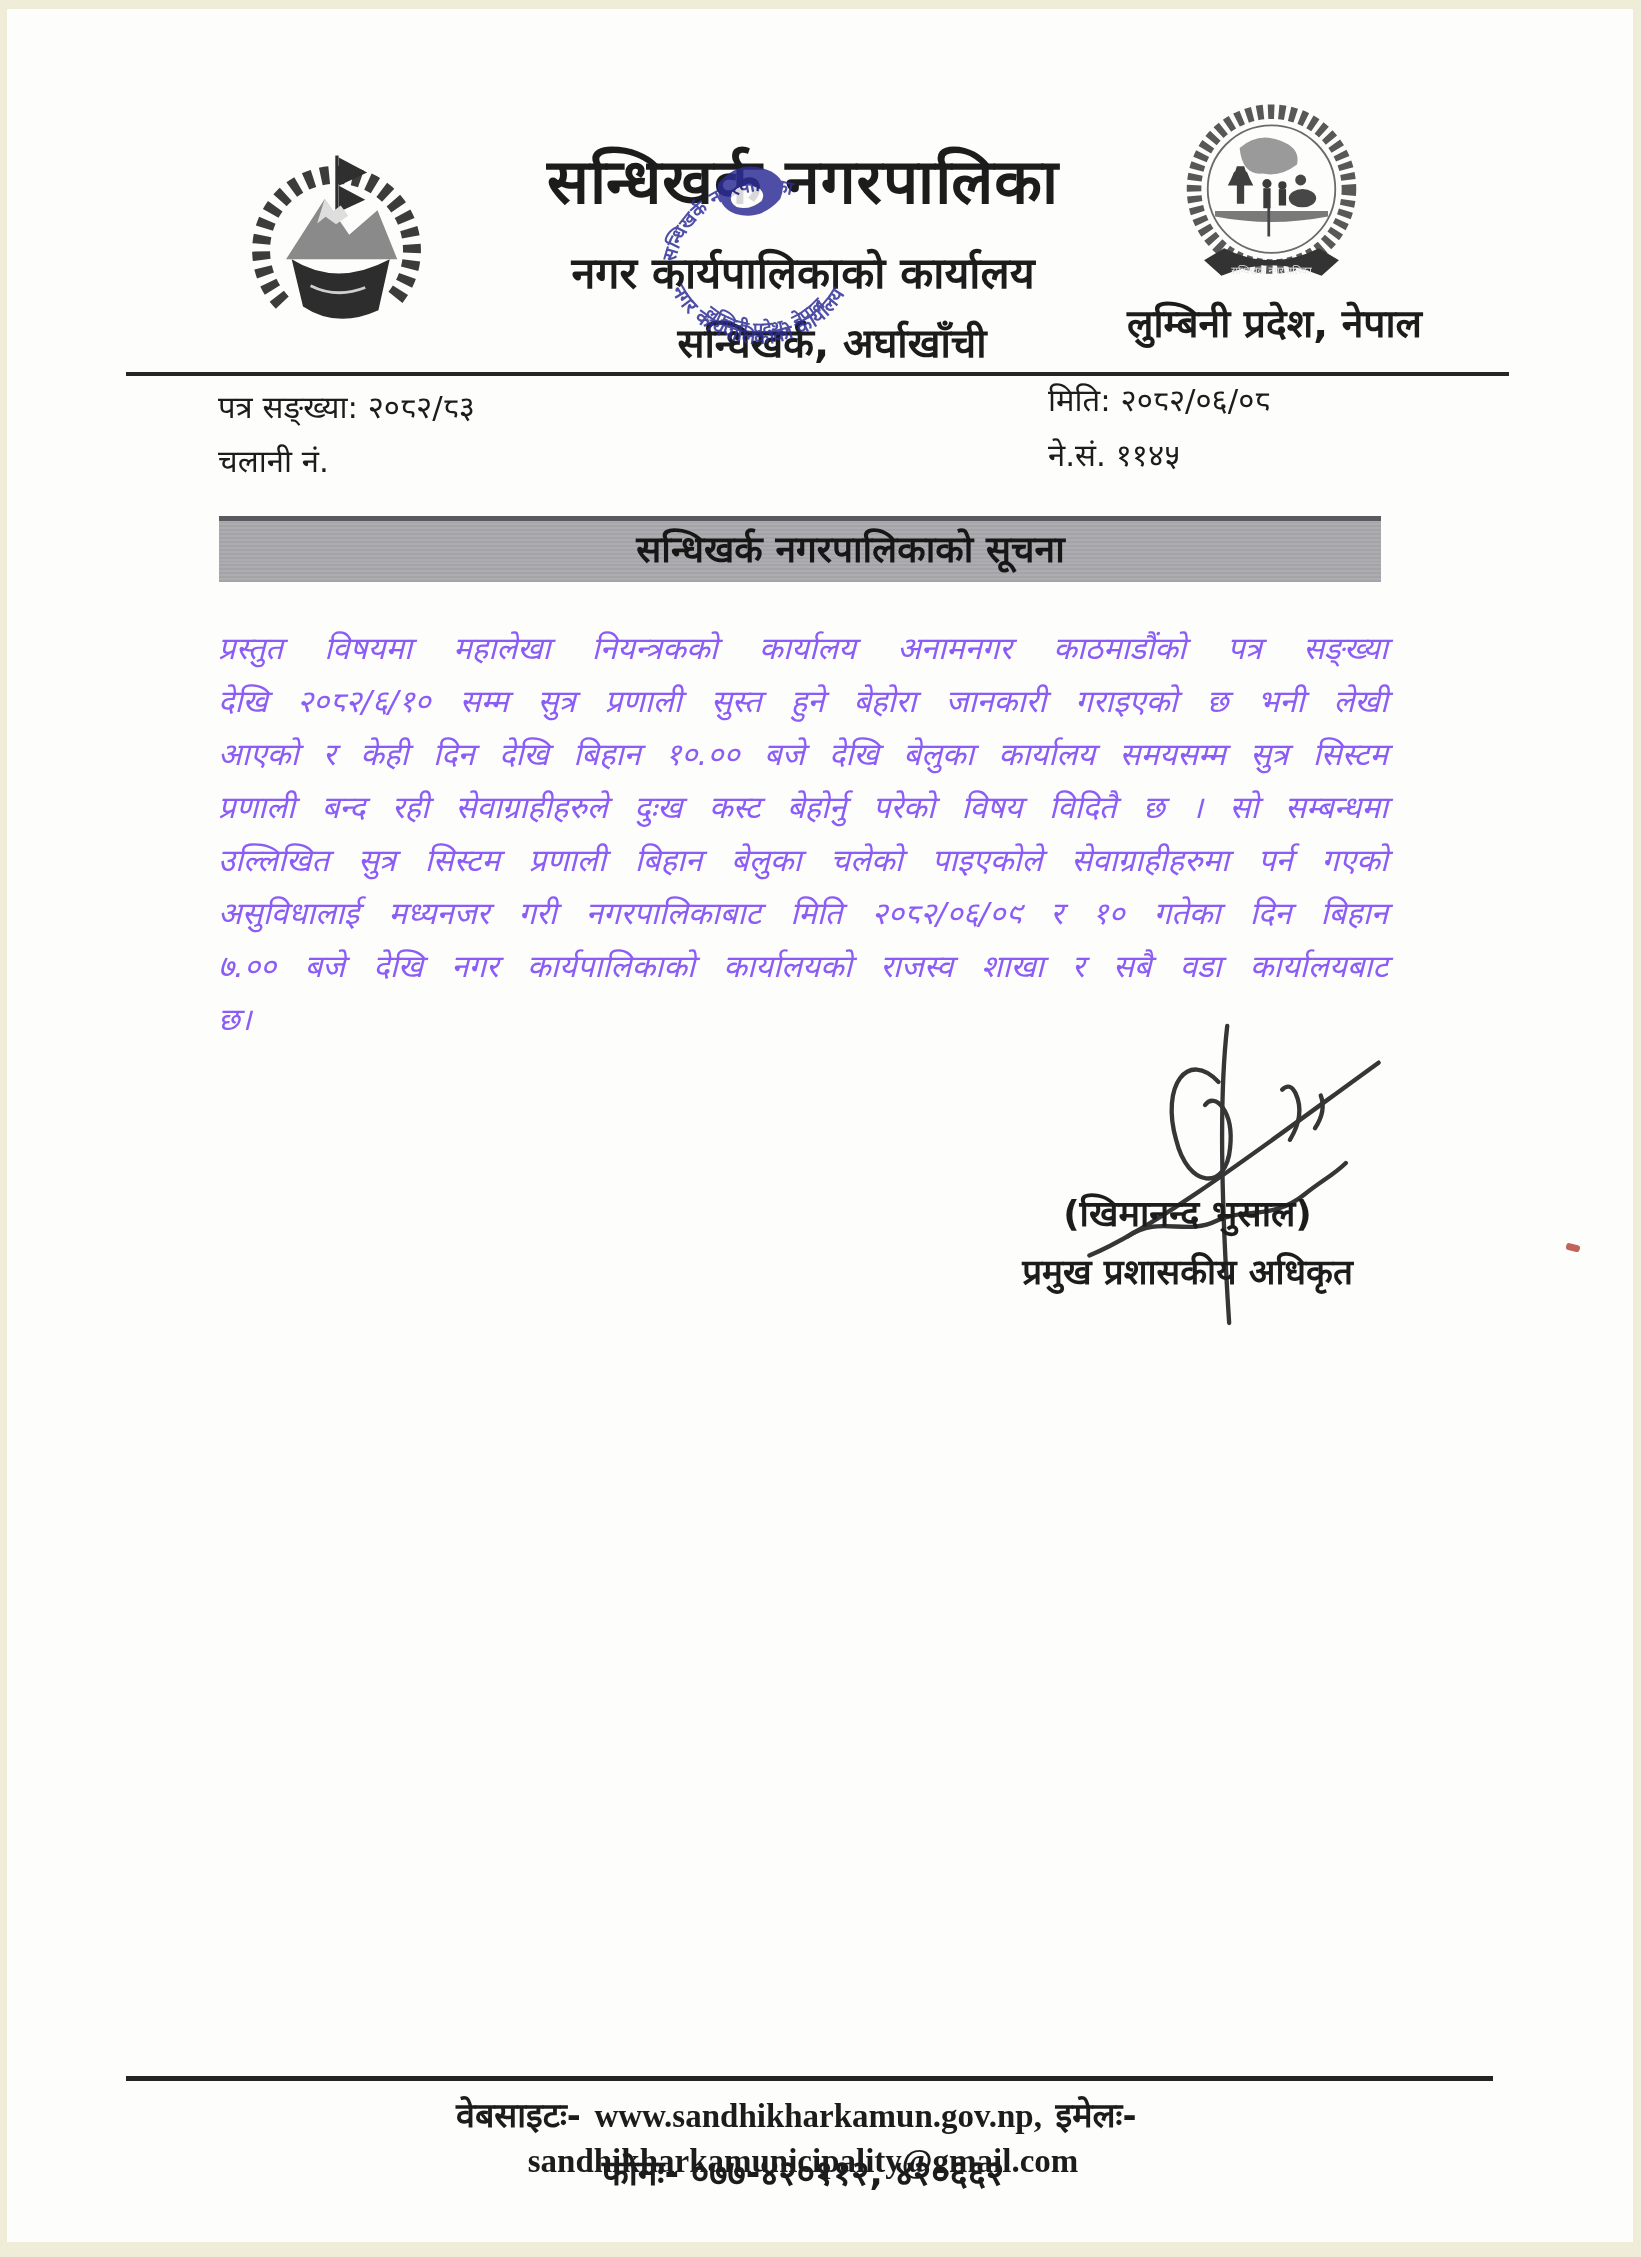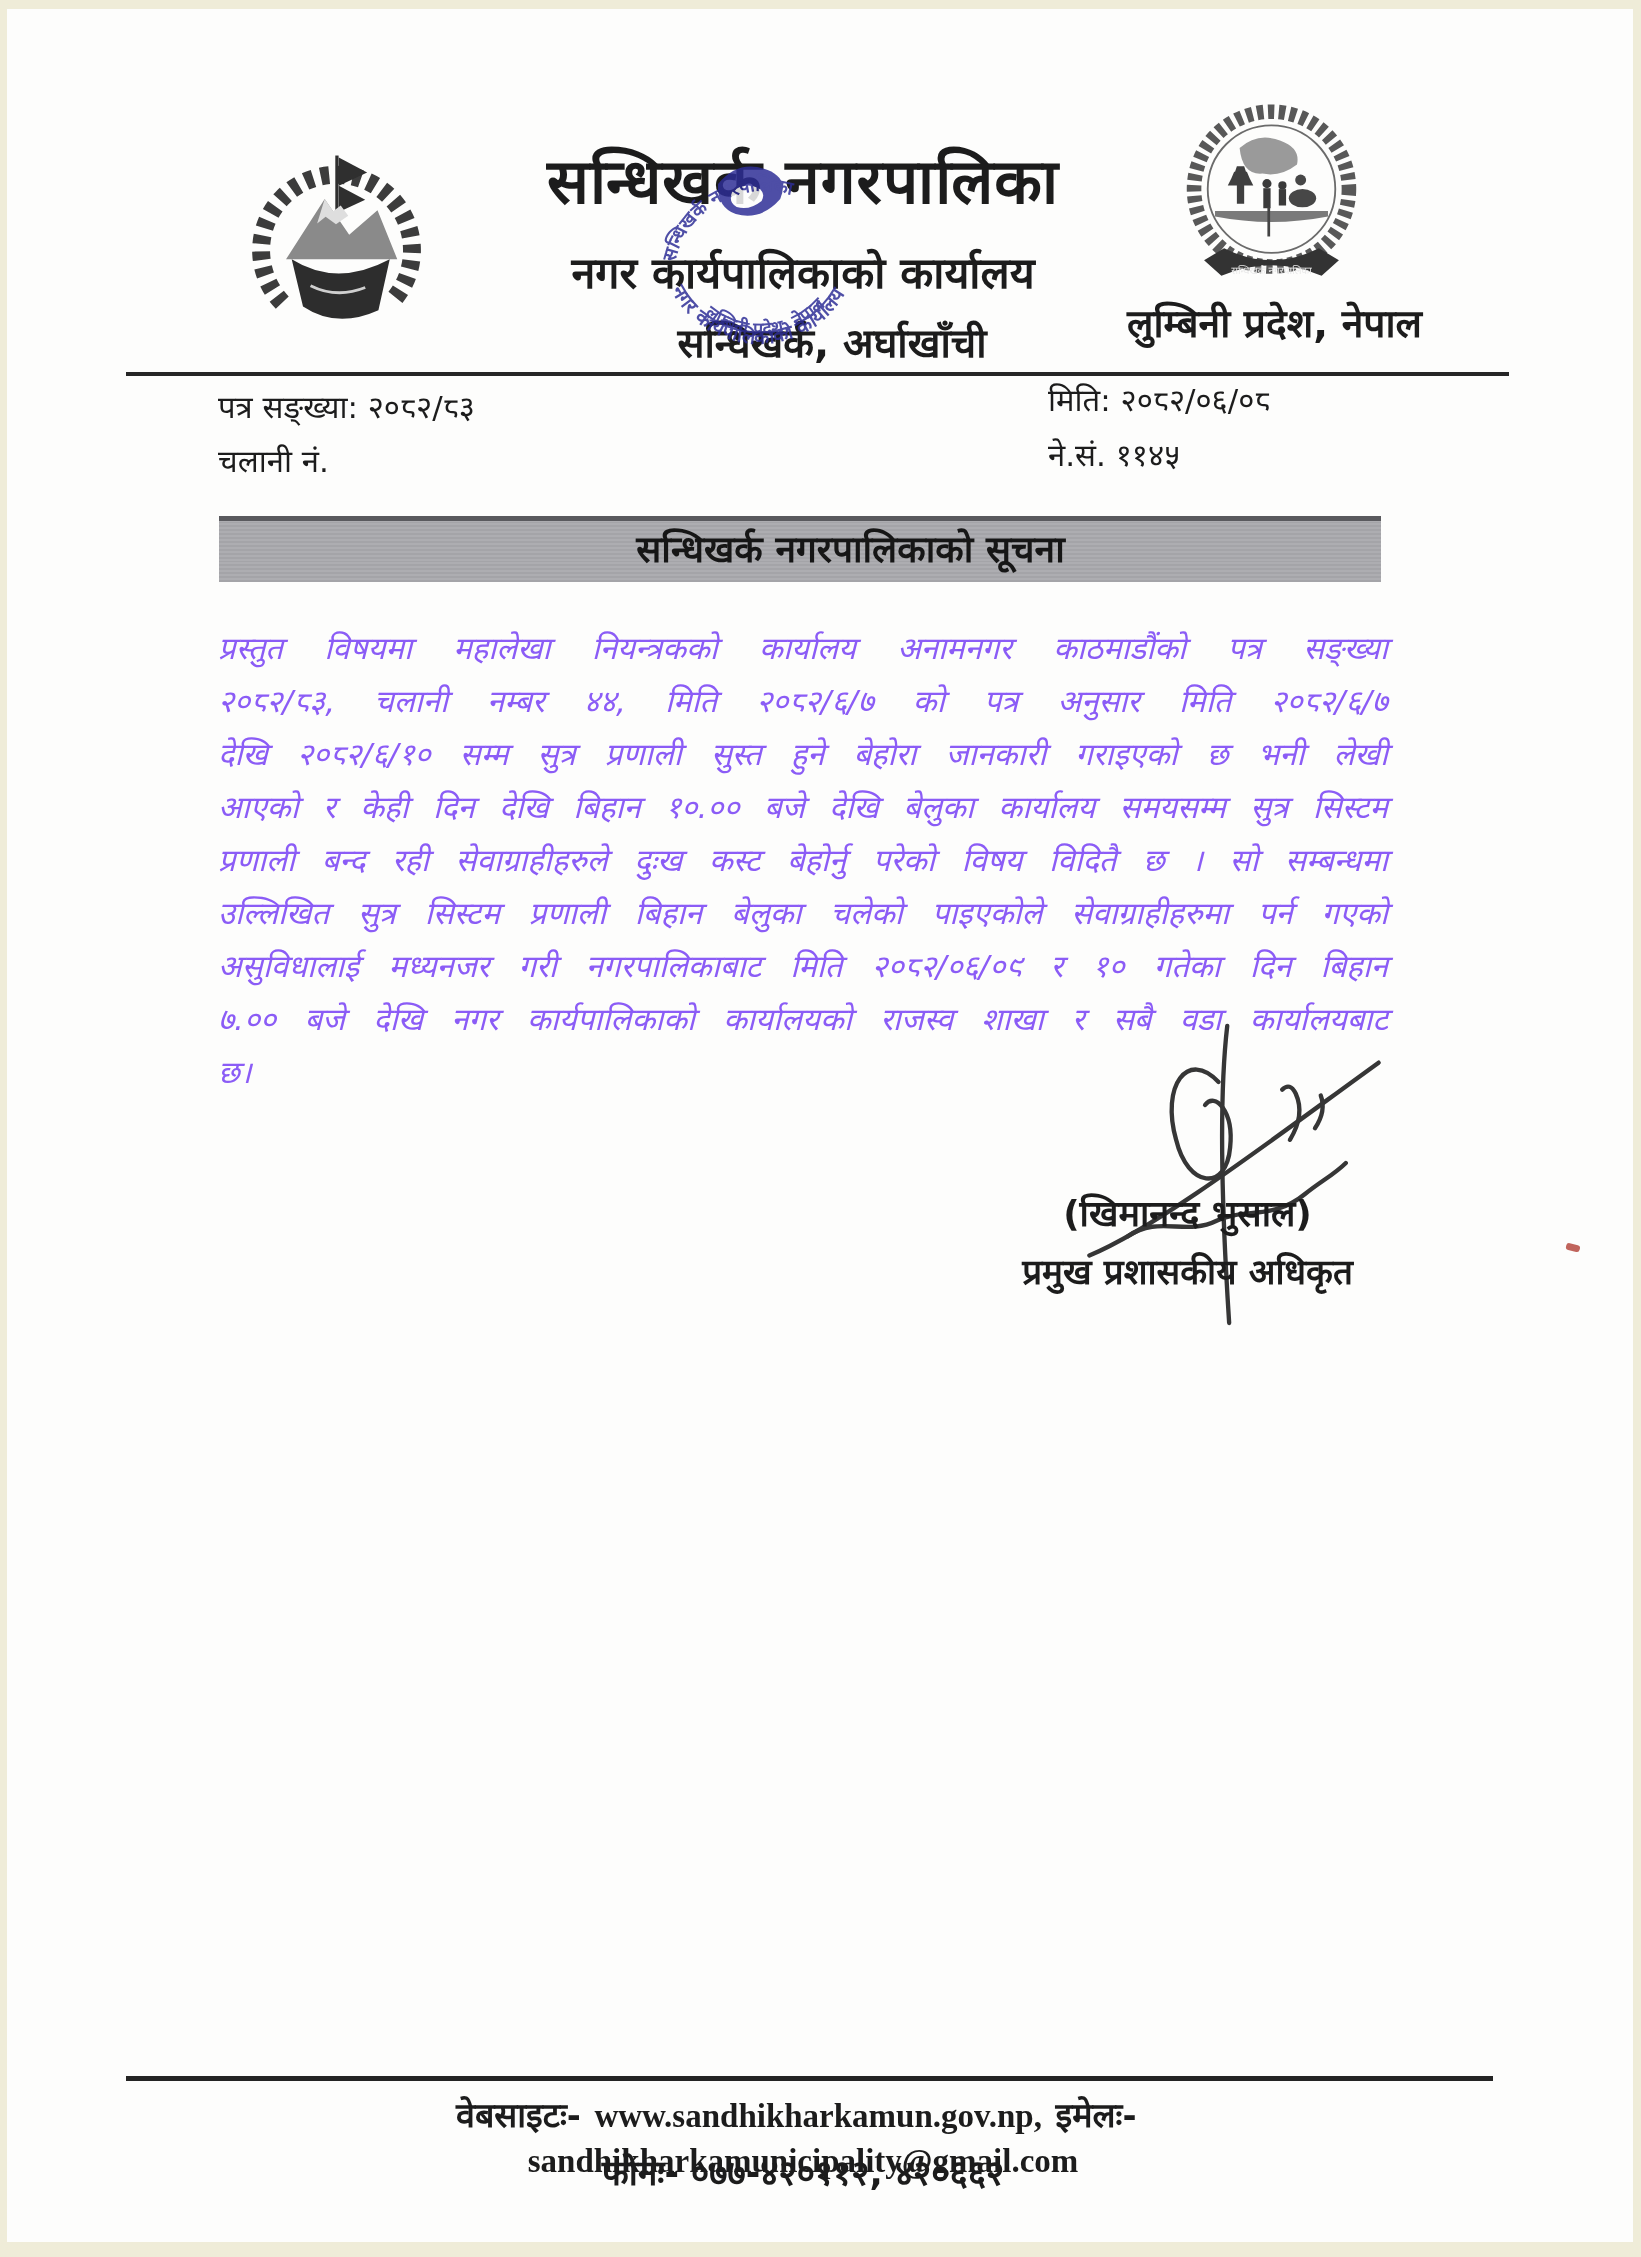--- a/index.html
+++ b/index.html
@@ -137,21 +137,20 @@
   <div class="abs meta meta-chalani">चलानी नं.</div>
   <div class="abs meta meta-date">मिति: २०८२/०६/०८</div>
   <div class="abs meta meta-sambat">ने.सं. ११४५</div>
 
   <div class="abs notice-bar">
     <div class="txt">सन्धिखर्क नगरपालिकाको सूचना</div>
   </div>
 
   <div class="abs body-text">
     <div class="bline">प्रस्तुत विषयमा महालेखा नियन्त्रकको कार्यालय अनामनगर काठमाडौंको पत्र सङ्ख्या</div>
-    <div class="bline">२०८२/८३, चलानी नम्बर ४४, मिति २०८२/६/७ को पत्र अनुसार मिति २०८२/६/७</div>
     <div class="bline">देखि २०८२/६/१० सम्म सुत्र प्रणाली सुस्त हुने बेहोरा जानकारी गराइएको छ भनी लेखी</div>
     <div class="bline">आएको र केही दिन देखि बिहान १०.०० बजे देखि बेलुका कार्यालय समयसम्म सुत्र सिस्टम</div>
     <div class="bline">प्रणाली बन्द रही सेवाग्राहीहरुले दुःख कस्ट बेहोर्नु परेको विषय विदितै छ । सो सम्बन्धमा</div>
     <div class="bline">उल्लिखित सुत्र सिस्टम प्रणाली बिहान बेलुका चलेको पाइएकोले सेवाग्राहीहरुमा पर्न गएको</div>
     <div class="bline">असुविधालाई मध्यनजर गरी नगरपालिकाबाट मिति २०८२/०६/०९ र १० गतेका दिन बिहान</div>
     <div class="bline">७.०० बजे देखि नगर कार्यपालिकाको कार्यालयको राजस्व शाखा र सबै वडा कार्यालयबाट</div>
     <div class="bline last">छ।</div>
   </div>
 
   <svg class="abs sig" viewBox="0 0 335 348">

